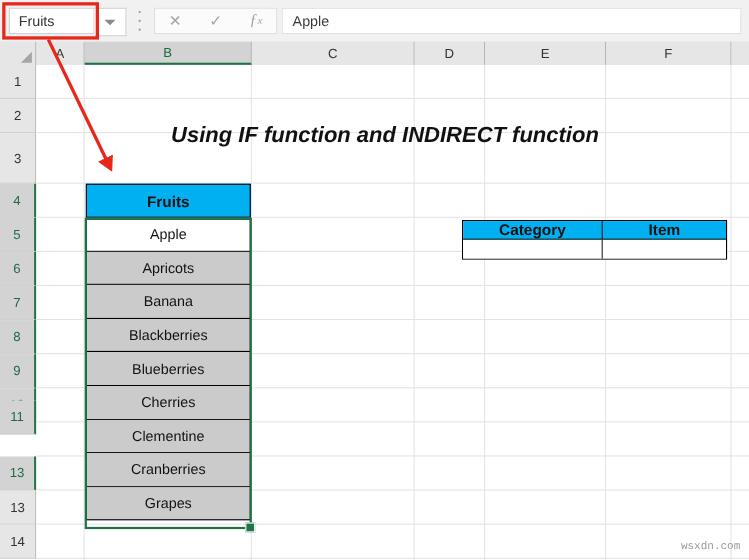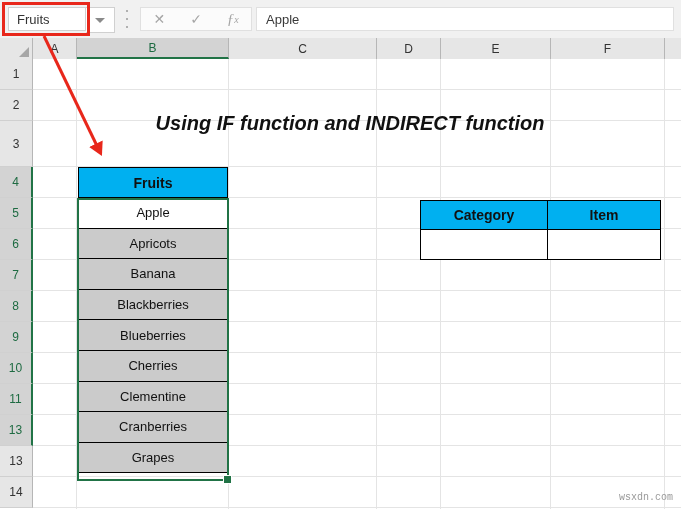--- a/index.html
+++ b/index.html
@@ -141,21 +141,21 @@
     background:#217346;border:1px solid #ffffff;box-sizing:border-box;
   }
 
   
   #lookup-table{
     position:absolute;left:420px;top:162px;width:241px;
     border:1px solid #000;box-sizing:border-box;
   }
   #lookup-table .lrow{display:flex;}
   #lookup-table .lcell{
-    box-sizing:border-box;height:29px;
+    box-sizing:border-box;height:17px;
     display:flex;align-items:center;justify-content:center;
     font-size:13px;color:#111;background:#ffffff;
     border-right:1px solid #000;
   }
   #lookup-table .lcell:last-child{border-right:none;}
   #lookup-table .lrow.head .lcell{
     background:#00b0f0;font-weight:bold;font-size:14px;
     border-bottom:1px solid #000;
   }
   .w-cat{width:127px;}
@@ -218,21 +218,21 @@
   <div class="rowh" style="top:21px;height:31px;">1</div>
   <div class="rowh" style="top:52px;height:31px;">2</div>
   <div class="rowh" style="top:83px;height:46px;">3</div>
   <div class="rowh sel" style="top:129px;height:31px;">4</div>
   <div class="rowh sel" style="top:160px;height:31px;">5</div>
   <div class="rowh sel" style="top:191px;height:31px;">6</div>
   <div class="rowh sel" style="top:222px;height:31px;">7</div>
   <div class="rowh sel" style="top:253px;height:31px;">8</div>
   <div class="rowh sel" style="top:284px;height:31px;">9</div>
   <div class="rowh sel" style="top:315px;height:31px;">10</div>
-  <div class="rowh sel" style="top:346px;height:31px;">11</div>
+  <div class="rowh sel" style="top:326px;height:31px;">11</div>
   <div class="rowh sel" style="top:377px;height:31px;">13</div>
   <div class="rowh" style="top:408px;height:31px;">13</div>
   <div class="rowh" style="top:439px;height:31px;">14</div>
 
   <div id="sheet">
     <div class="gridline-v" style="left:43px;"></div>
     <div class="gridline-v" style="left:195px;"></div>
     <div class="gridline-v" style="left:343px;"></div>
     <div class="gridline-v" style="left:407px;"></div>
     <div class="gridline-v" style="left:517px;"></div>

